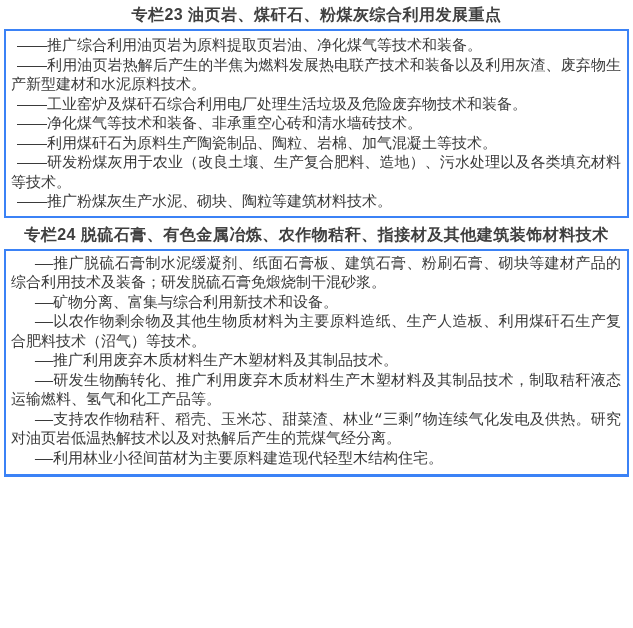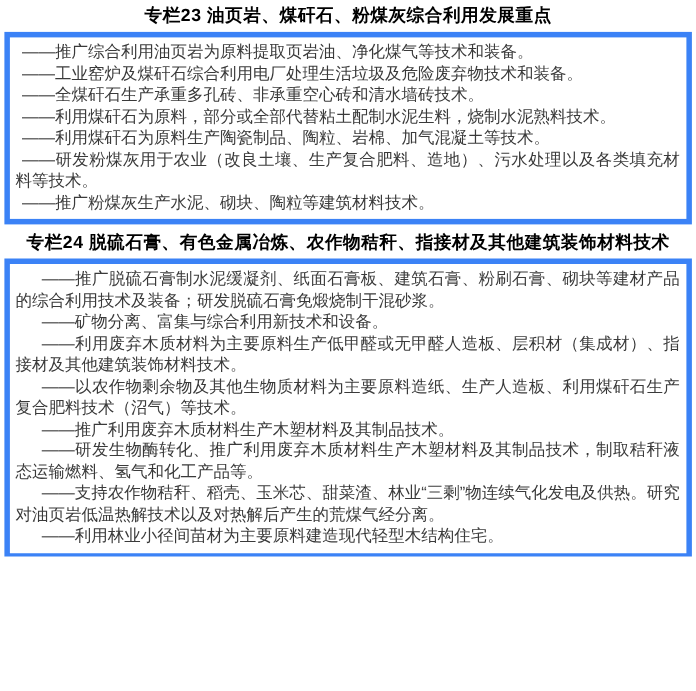--- a/index.html
+++ b/index.html
@@ -13,71 +13,70 @@
     color: #3a3a3a;
     overflow: hidden;
   }
   .doc {
     width: 633px;
     padding-top: 3px;
   }
   .box-title {
     font-size: 16px;
     font-weight: bold;
-    color: #000000;
+    color: #404040;
     text-align: center;
     line-height: 19px;
     margin: 2px 6px 5px 6px;
     letter-spacing: 0.5px;
   }
   .box {
-    border: 5px solid #3b82f6;
+    border: 2px solid #3b82f6;
     margin: 0 4px;
     padding: 4px 6px 5px 5px;
     background: #ffffff;
   }
   .box.first {
     margin-bottom: 7px;
   }
   .box.thick-bottom {
     border-bottom-width: 3px;
   }
   .item {
     font-size: 15px;
     line-height: 19.5px;
     color: #3a3a3a;
     word-break: break-all;
     text-align: justify;
   }
   .sec0 .item { text-indent: 6px; }
-  .sec1 .item { text-indent: 24px; }
+  .sec1 .item { text-indent: 24px; font-family: Liberation Mono, monospace; }
 </style>
 </head>
 <body>
 
 <div class="doc">
 
   <div class="box-title">专栏23 油页岩、煤矸石、粉煤灰综合利用发展重点</div>
 
   <div class="box first sec0">
     <p class="item">——推广综合利用油页岩为原料提取页岩油、净化煤气等技术和装备。</p>
+    <p class="item">——利用油页岩热解后产生的半焦为燃料发展热电联产技术和装备以及利用灰渣、废弃物生产新型建材和水泥原料技术。</p>
     <p class="item">——工业窑炉及煤矸石综合利用电厂处理生活垃圾及危险废弃物技术和装备。</p>
-    <p class="item">——全煤矸石生产承重多孔砖、非承重空心砖和清水墙砖技术。</p>
-    <p class="item">——利用煤矸石为原料，部分或全部代替粘土配制水泥生料，烧制水泥熟料技术。</p>
+    <p class="item">——净化煤气等技术和装备、非承重空心砖和清水墙砖技术。</p>
     <p class="item">——利用煤矸石为原料生产陶瓷制品、陶粒、岩棉、加气混凝土等技术。</p>
     <p class="item">——研发粉煤灰用于农业（改良土壤、生产复合肥料、造地）、污水处理以及各类填充材料等技术。</p>
     <p class="item">——推广粉煤灰生产水泥、砌块、陶粒等建筑材料技术。</p>
   </div>
 
   <div class="box-title">专栏24 脱硫石膏、有色金属冶炼、农作物秸秆、指接材及其他建筑装饰材料技术</div>
 
   <div class="box thick-bottom sec1">
     <p class="item">——推广脱硫石膏制水泥缓凝剂、纸面石膏板、建筑石膏、粉刷石膏、砌块等建材产品的综合利用技术及装备；研发脱硫石膏免煅烧制干混砂浆。</p>
     <p class="item">——矿物分离、富集与综合利用新技术和设备。</p>
-    <p class="item">——利用废弃木质材料为主要原料生产低甲醛或无甲醛人造板、层积材（集成材）、指接材及其他建筑装饰材料技术。</p>
     <p class="item">——以农作物剩余物及其他生物质材料为主要原料造纸、生产人造板、利用煤矸石生产复合肥料技术（沼气）等技术。</p>
     <p class="item">——推广利用废弃木质材料生产木塑材料及其制品技术。</p>
     <p class="item">——研发生物酶转化、推广利用废弃木质材料生产木塑材料及其制品技术，制取秸秆液态运输燃料、氢气和化工产品等。</p>
     <p class="item">——支持农作物秸秆、稻壳、玉米芯、甜菜渣、林业“三剩”物连续气化发电及供热。研究对油页岩低温热解技术以及对热解后产生的荒煤气经分离。</p>
     <p class="item">——利用林业小径间苗材为主要原料建造现代轻型木结构住宅。</p>
   </div>
 
 </div>
 
 </body></html>

